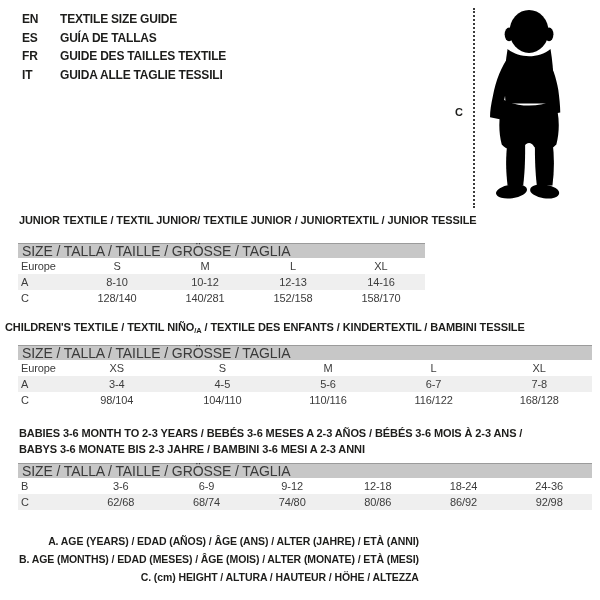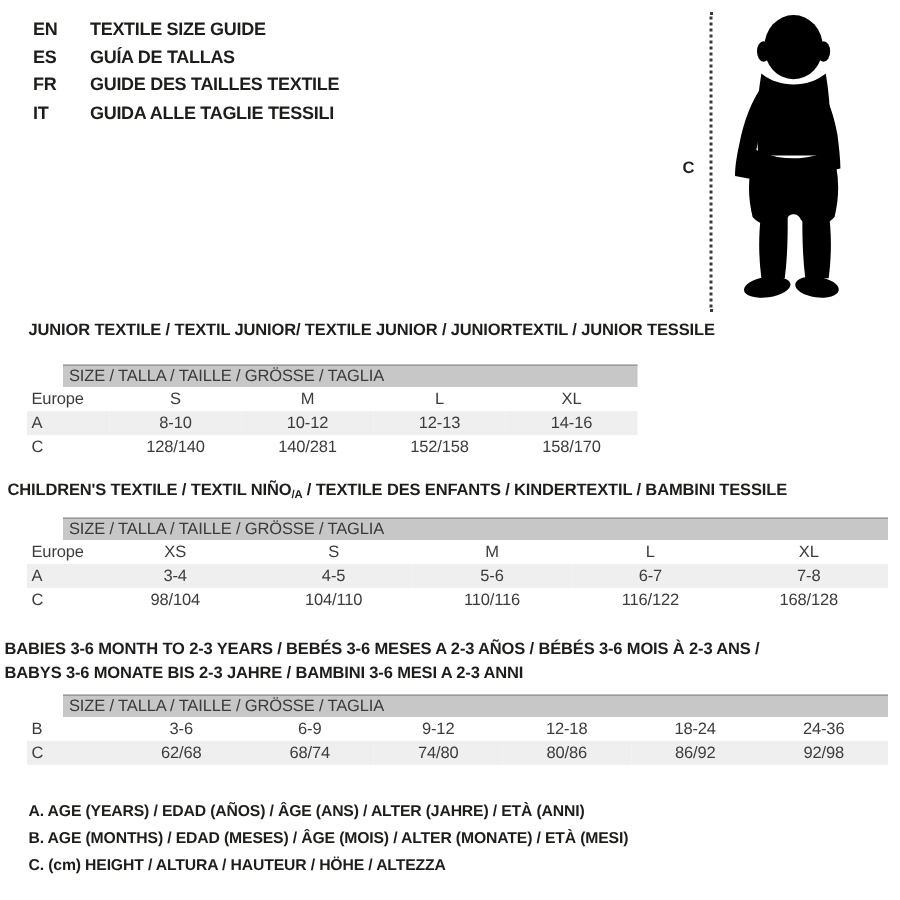--- a/index.html
+++ b/index.html
@@ -22,33 +22,33 @@
 
   
   .sec-title{font-size:11px;font-weight:bold;letter-spacing:-0.1px;white-space:nowrap;}
   .sec-title .sub{font-size:7.5px;vertical-align:-2px;}
   .two-line{line-height:16px;}
 
   
   .table-block{left:18px;}
   .size-bar{
     background:#c7c7c7;border-top:1px solid #9b9b9b;height:14px;line-height:14px;
-    font-size:11px;color:#3a3a3a;padding-left:4px;letter-spacing:-0.1px;margin-left:24px;
+    font-size:14px;color:#3a3a3a;padding-left:4px;letter-spacing:-0.1px;
   }
   table.size-table{border-collapse:collapse;table-layout:fixed;}
   table.size-table td{
     height:16px;padding:0;font-size:11px;color:#3c3c3c;text-align:center;
     letter-spacing:-0.1px;white-space:nowrap;margin-top:28px;
   }
   table.size-table td.rowlabel{text-align:left;padding-left:3px;}
   table.size-table tbody tr:nth-child(even) td{background:#efefef;}
 
   
   .footnotes{left:19px;top:532px;font-size:10.5px;font-weight:bold;letter-spacing:-0.1px;}
-  .footnote{line-height:18px;white-space:nowrap;}
+  .footnote{line-height:18px;white-space:nowrap;text-align:right;}
 </style>
 </head>
 <body>
 
 <div class="abs lang-block">
   <div class="lang-row">
     <span class="lang-code">EN</span><span>TEXTILE SIZE GUIDE</span>
   </div>
   <div class="lang-row">
     <span class="lang-code">ES</span><span>GUÍA DE TALLAS</span>
@@ -154,21 +154,21 @@
           <td class="cell">98/104</td>
           <td class="cell">104/110</td>
           <td class="cell">110/116</td>
           <td class="cell">116/122</td>
           <td class="cell">168/128</td>
         </tr>
       </tbody>
   </table>
 </div>
 
-<div class="abs sec-title two-line" style="left:3px;top:425px;">
+<div class="abs sec-title two-line" style="left:19px;top:425px;">
   <div>BABIES 3-6 MONTH TO 2-3 YEARS / BEBÉS 3-6 MESES A 2-3 AÑOS / BÉBÉS 3-6 MOIS À 2-3 ANS /</div>
   <div>BABYS 3-6 MONATE BIS 2-3 JAHRE / BAMBINI 3-6 MESI A 2-3 ANNI</div>
 </div>
 <div class="abs table-block" style="top:463px;width:574px;">
   <div class="size-bar">SIZE / TALLA / TAILLE / GRÖSSE / TAGLIA</div>
   <table class="size-table" style="width:574px;">
     <colgroup>
         <col style="width:60px">
         <col>
         <col>

